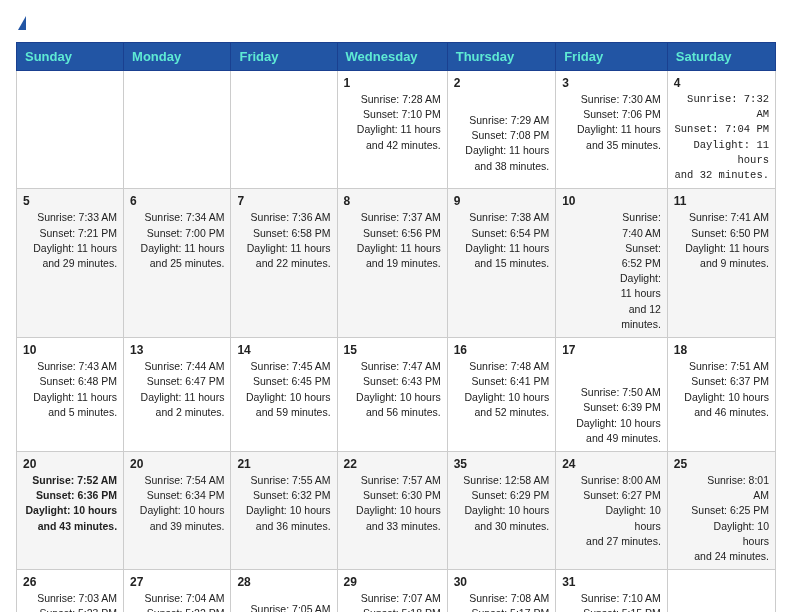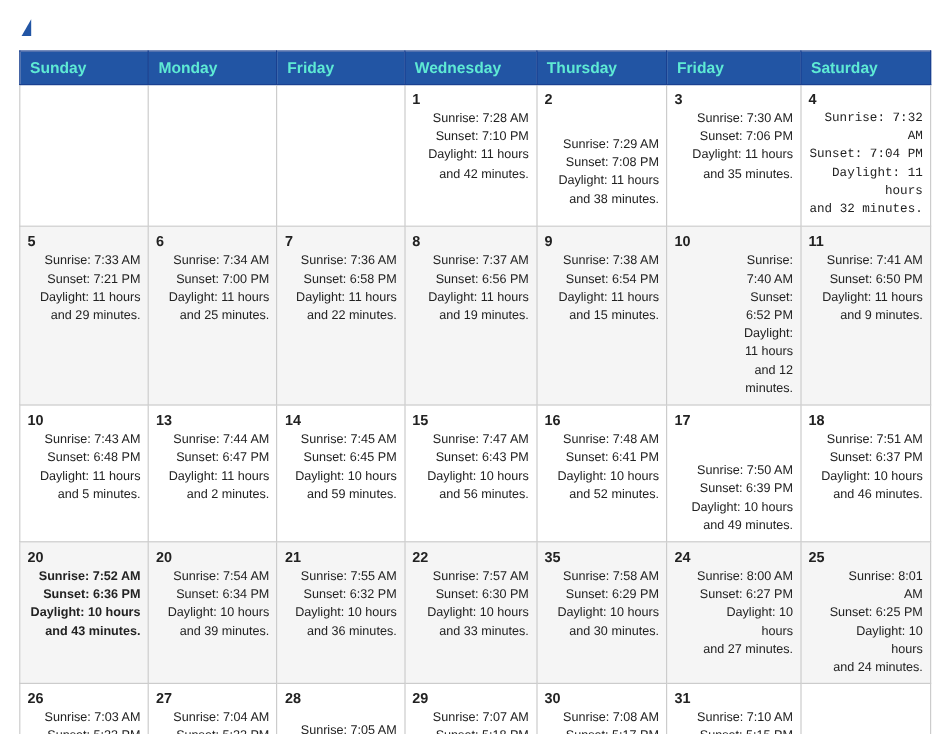--- a/index.html
+++ b/index.html
@@ -285,21 +285,21 @@
         </td>
         <td>
           <span class="day-num">22</span>
           <div class="day-info" style="white-space: pre-line;">Sunrise: 7:57 AM
 Sunset: 6:30 PM
 Daylight: 10 hours
 and 33 minutes.</div>
         </td>
         <td>
           <span class="day-num">35</span>
-          <div class="day-info" style="white-space: pre-line;">Sunrise: 7:58 AM
+          <div class="day-info" style="white-space: pre-line;">Sunrise: 12:58 AM
 Sunset: 6:29 PM
 Daylight: 10 hours
 and 30 minutes.</div>
         </td>
         <td>
           <span class="day-num">24</span>
           <div class="day-info" style="white-space: pre-line; margin-left: 16px;">Sunrise: 8:00 AM
 Sunset: 6:27 PM
 Daylight: 10 hours
 and 27 minutes.</div>

